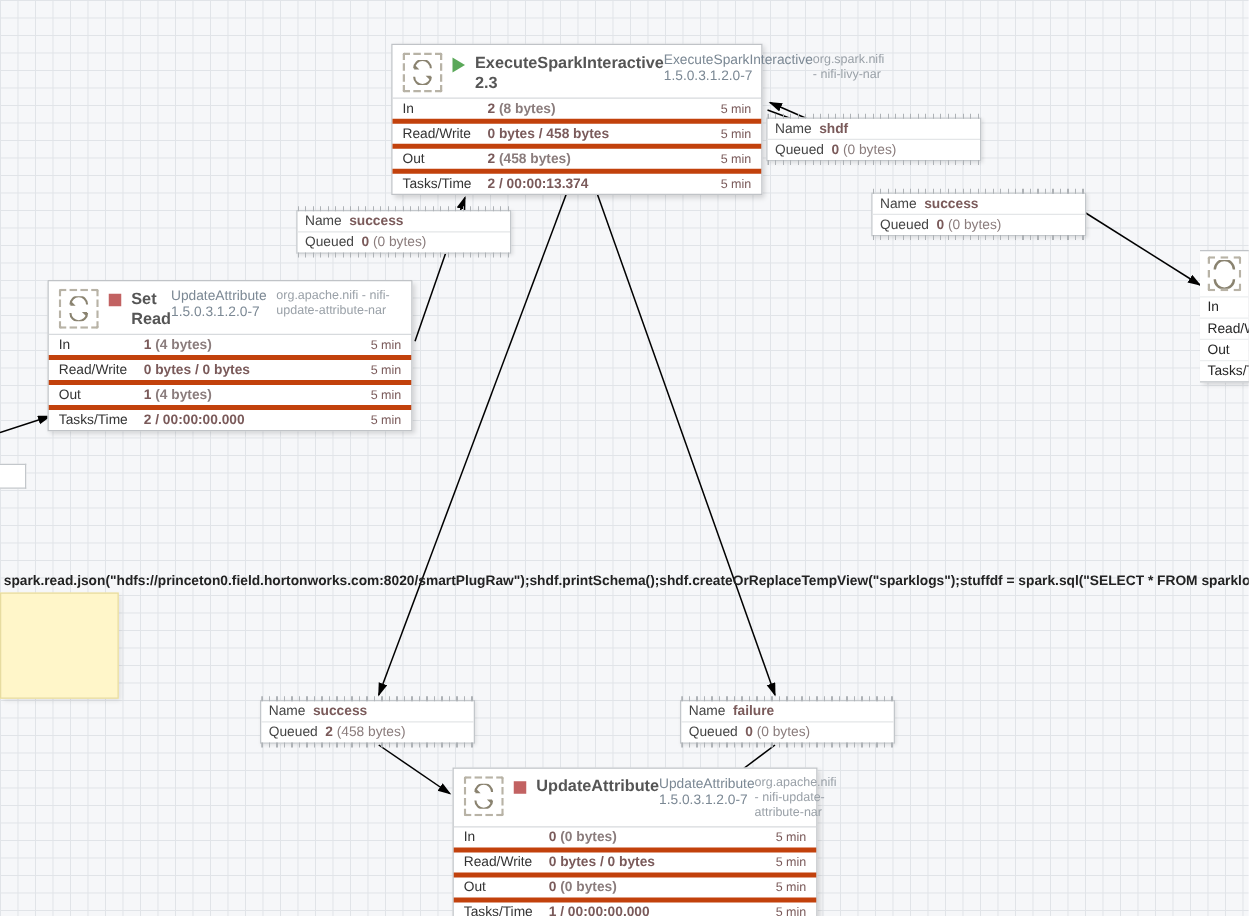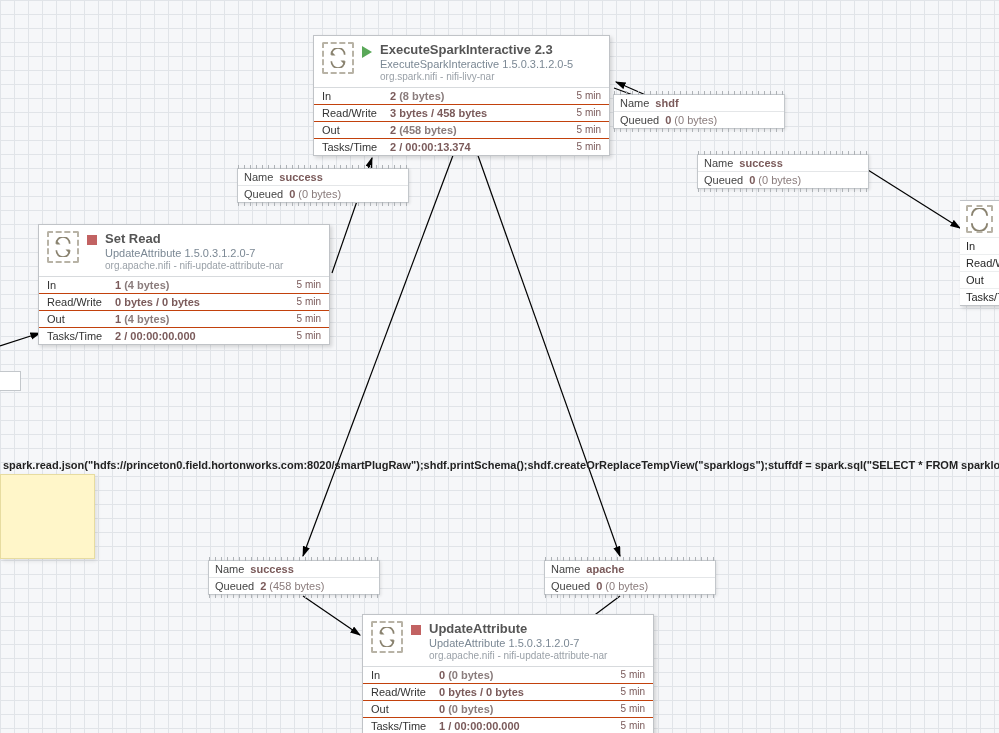--- a/index.html
+++ b/index.html
@@ -8,26 +8,26 @@
 svg.lines line{stroke:#000;stroke-width:1.2}
 
 
 .proc{position:absolute;background:#fff;border:1px solid #c0c3c7;box-shadow:2px 2px 4px rgba(0,0,0,.15);width:290px}
 .proc .hdr{display:flex;align-items:flex-start;padding:6px 8px 4px 8px;gap:8px}
 .proc .icon{width:28px;height:28px;border:2px dashed #b8b3a6;border-radius:2px;display:flex;align-items:center;justify-content:center;flex:none}
 .proc .icon svg{width:20px;height:20px}
 .proc .status{width:10px;height:10px;flex:none;margin-top:4px}
 .proc .status.run{border-left:10px solid #5aa859;border-top:6px solid transparent;border-bottom:6px solid transparent;width:0;height:0}
 .proc .status.stop{background:#c26262}
-.proc .titlewrap{display:flex;flex-direction:column;line-height:1.2}
+.proc .titlewrap{display:flex;line-height:1.2}
 .proc .title{font-weight:600;font-size:13px;color:#555}
 .proc .subtitle{color:#7b8894;font-size:11px}
 .proc .bundle{color:#9aa1a8;font-size:10px}
 .proc .stats{border-top:1px solid #d7dadd}
-.proc .row{display:flex;align-items:center;border-top:1px solid #c2410c;padding:2px 8px;font-size:11px}
+.proc .row{display:flex;align-items:center;border-top:4px solid #c2410c;padding:2px 8px;font-size:11px}
 .proc .row:first-child{border-top:none}
 .proc .row .lbl{width:68px;color:#333}
 .proc .row .val{flex:1;font-weight:700;color:#7a5a5a}
 .proc .row .val .dim{font-weight:700;color:#8a7c7c}
 .proc .row .win{color:#7a5a5a;font-size:10px}
 
 
 .conn{position:absolute;width:170px;background:#fff;border:1px solid #c3c7cb;box-shadow:1px 1px 3px rgba(0,0,0,.1)}
 .conn .crow{display:flex;padding:2px 6px;font-size:11px;align-items:center}
 .conn .crow.top{border-bottom:1px solid #e4e6e8}
@@ -76,33 +76,33 @@
   <div class="hdr">
     <div class="icon">
           <svg viewBox="0 0 24 24">
             <path fill="none" stroke="#8a8370" stroke-width="2" d="M4 8 A8 8 0 0 1 20 8 M20 16 A8 8 0 0 1 4 16"></path>
             <path fill="#8a8370" d="M4 4v5h5z M20 20v-5h-5z"></path>
           </svg>
         </div>
     <div class="status run"></div>
     <div class="titlewrap">
       <span class="title">ExecuteSparkInteractive 2.3</span>
-      <span class="subtitle">ExecuteSparkInteractive 1.5.0.3.1.2.0-5</span>
+      <span class="subtitle">ExecuteSparkInteractive 1.5.0.3.1.2.0-7</span>
       <span class="bundle">org.spark.nifi - nifi-livy-nar</span>
     </div>
   </div>
   <div class="stats">
     <div class="row">
           <span class="lbl">In</span>
           <span class="val"><span>2</span> <span class="dim">(8 bytes)</span></span>
           <span class="win">5 min</span>
         </div>
     <div class="row">
           <span class="lbl">Read/Write</span>
-          <span class="val">3 bytes / 458 bytes</span>
+          <span class="val">0 bytes / 458 bytes</span>
           <span class="win">5 min</span>
         </div>
     <div class="row">
           <span class="lbl">Out</span>
           <span class="val"><span>2</span> <span class="dim">(458 bytes)</span></span>
           <span class="win">5 min</span>
         </div>
     <div class="row">
           <span class="lbl">Tasks/Time</span>
           <span class="val">2 / 00:00:13.374</span>
@@ -238,21 +238,21 @@
         <span class="clbl">Queued</span>
         <span class="cval"><span>2</span> <span class="dim">(458 bytes)</span></span>
       </div>
   <div class="notch"></div>
 </div>
 
 <div class="conn" style="left:544px;top:560px">
   <div class="notcht"></div>
   <div class="crow top">
         <span class="clbl">Name</span>
-        <span class="cval">apache</span>
+        <span class="cval">failure</span>
       </div>
   <div class="crow">
         <span class="clbl">Queued</span>
         <span class="cval"><span>0</span> <span class="dim">(0 bytes)</span></span>
       </div>
   <div class="notch"></div>
 </div>
 
 <div class="note" style="left:0;top:474px;width:93px;height:83px"></div>
 <div class="codebar" style="top:457px">spark.read.json("hdfs://princeton0.field.hortonworks.com:8020/smartPlugRaw");shdf.printSchema();shdf.createOrReplaceTempView("sparklogs");stuffdf = spark.sql("SELECT * FROM sparklogs");stuffdf.count();</div>

